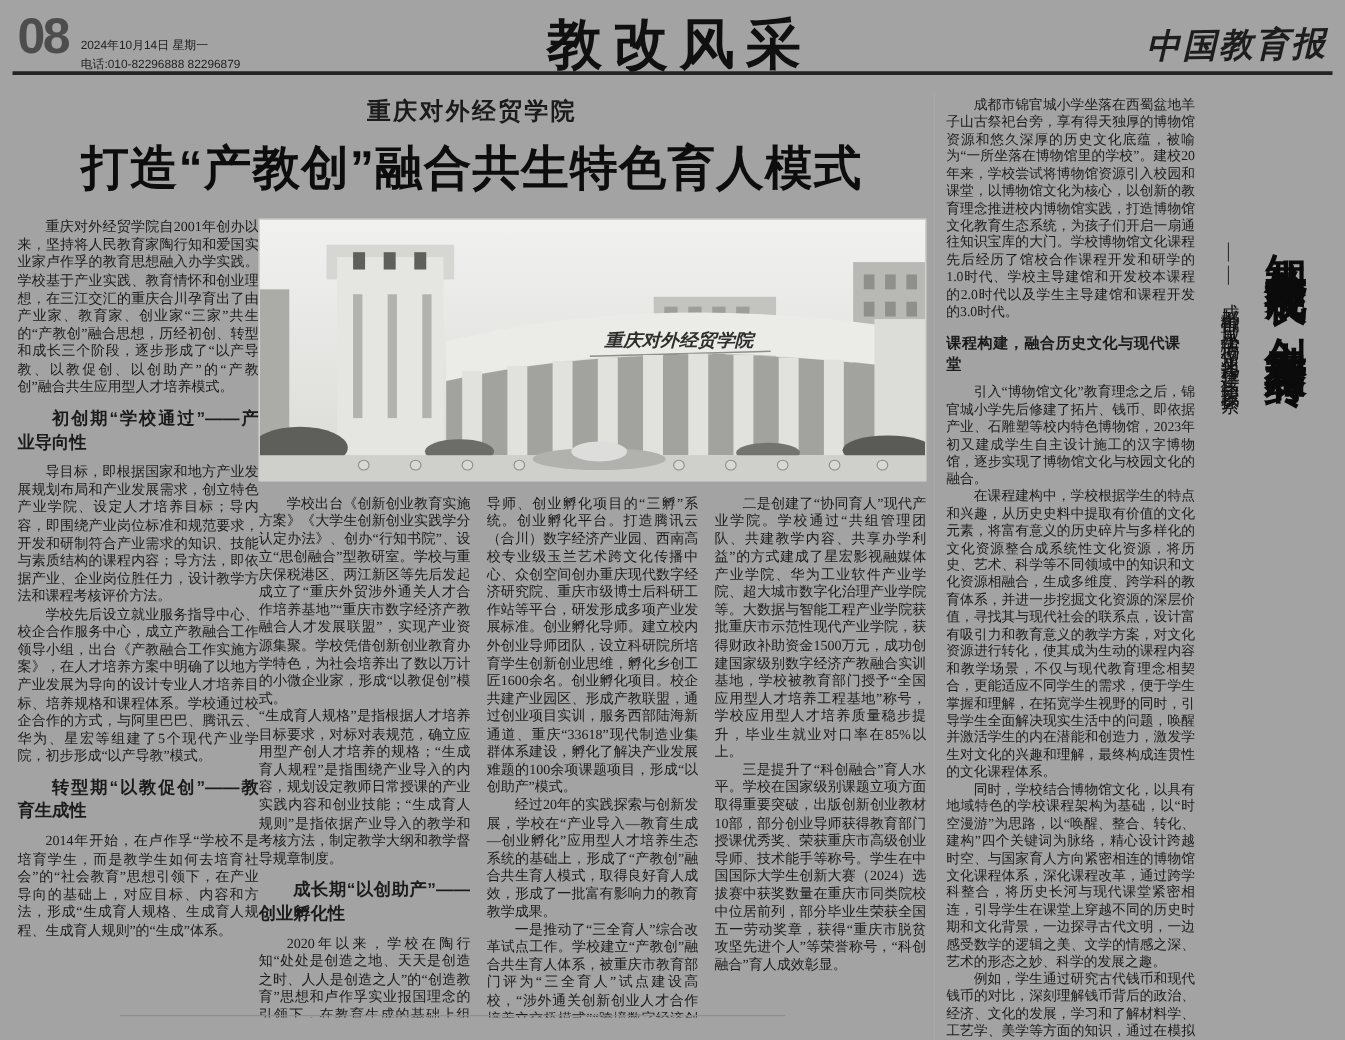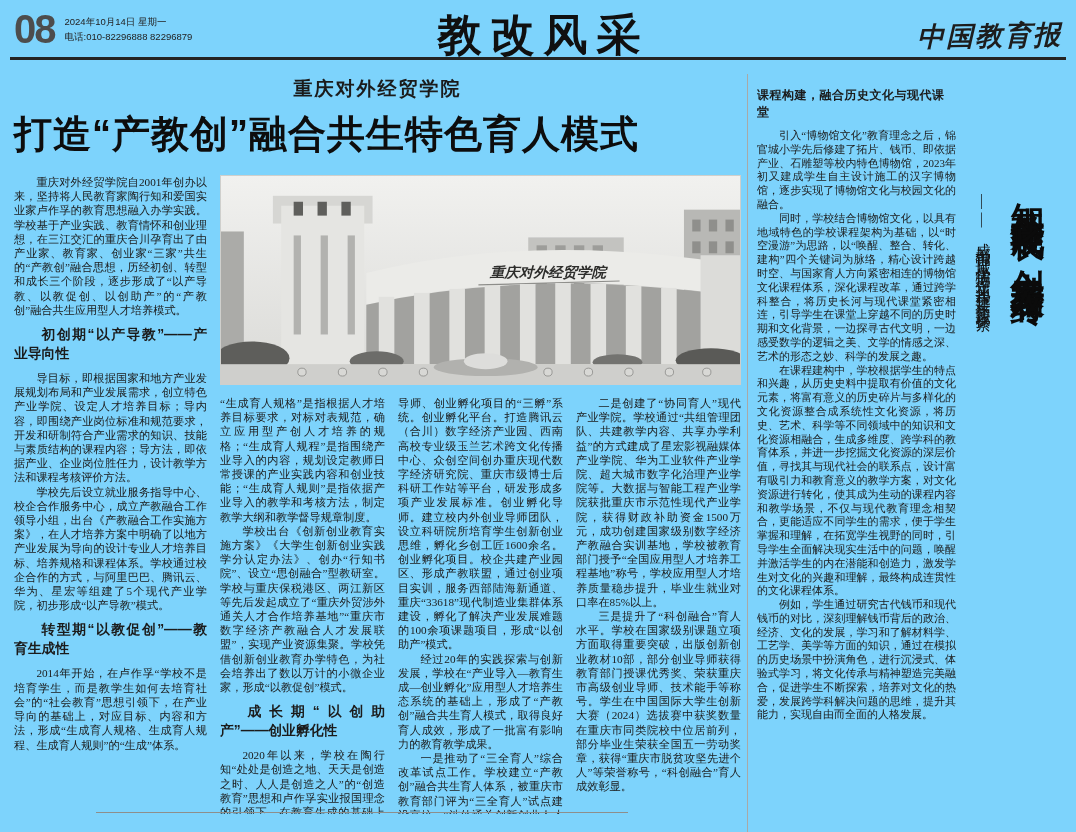--- a/index.html
+++ b/index.html
@@ -1,43 +1,43 @@
 <!DOCTYPE html>
 <html><head>
 <meta charset="utf-8">
 <style>
   * { margin:0; padding:0; box-sizing:border-box; }
   html,body { width:1076px; height:832px; overflow:hidden; }
   body { background:#efefec; font-family:"Liberation Serif","DejaVu Serif",serif; color:#1b1b1b; }
-  .page { position:relative; width:1076px; height:832px; background:#7dd3fc; overflow:hidden; }
+  .page { position:relative; width:1076px; height:832px; background:#a3a3a3; overflow:hidden; }
 
   
   .hdr { position:absolute; top:6px; left:14px; right:12px; height:50px; }
   .pageno { float:left; font-family:"Liberation Sans",sans-serif; font-size:40px; font-weight:bold;
             color:#4d4d4d; line-height:46px; letter-spacing:-2px; }
-  .dateblock { float:left; margin:9px 0 0 10px; font-family:"Liberation Sans",sans-serif;
+  .dateblock { float:left; margin:24px 0 0 10px; font-family:"Liberation Sans",sans-serif;
                font-size:9.5px; color:#222; line-height:1.55; }
   .section-title { position:absolute; left:0; right:0; top:0; text-align:center;
                    font-family:Liberation Mono, monospace; font-size:44px; font-weight:900;
                    letter-spacing:9px; text-indent:9px; color:#101010; }
   .masthead { position:absolute; right:2px; top:12px; font-size:27px; font-weight:bold;
               font-style:italic; font-family:"DejaVu Serif",serif; color:#1d1d1d;
               letter-spacing:2px; transform:rotate(-1deg); }
   .hdr-rule { position:absolute; top:57px; left:10px; right:10px; height:3px; background:#242424; }
 
   
   .content { position:absolute; top:62px; left:14px; right:4px; bottom:0; display:flex; }
 
   
   .main-art { width:727px; position:relative; padding-top:14px; }
   .kicker { text-align:center; font-family:"Liberation Sans",sans-serif; font-size:19px;
             font-weight:bold; letter-spacing:2px; }
-  .headline { text-align:left; font-family:"Liberation Sans",sans-serif; font-size:38px;
+  .headline { text-align:center; font-family:"Liberation Sans",sans-serif; font-size:38px;
               font-weight:900; letter-spacing:1px; margin:7px 0 15px; color:#0d0d0d; }
-  .body-grid { display:flex; gap:13px; }
+  .body-grid { display:flex; }
   .col1 { width:193px; height:645px; overflow:hidden; }
   .right-part { flex:1; }
   .photo { width:100%; height:210px; display:block; border:1px solid #cfcfcc; background:#e6e6e3; }
   .three-cols { display:flex; gap:13px; margin-top:11px; height:418px; }
   .tcol { flex:1; overflow:hidden; }
   p.b { font-size:11.2px; line-height:14.2px; text-align:justify; text-indent:2em; }
   p.bc { text-indent:0; }
   .subhead { font-family:"Liberation Sans",sans-serif; font-size:13.8px; font-weight:bold;
              line-height:19px; margin:8px 0; text-indent:2em; text-align:justify; }
   .bottom-rule { position:absolute; left:82px; top:750px; width:532px; height:1px; background:#8e8e8b; }
@@ -75,21 +75,21 @@
   <div class="content">
 
     <section class="main-art">
       <div class="kicker">重庆对外经贸学院</div>
       <h1 class="headline">打造“产教创”融合共生特色育人模式</h1>
 
       <div class="body-grid">
 
         <div class="col1">
           <p class="b">重庆对外经贸学院自2001年创办以来，坚持将人民教育家陶行知和爱国实业家卢作孚的教育思想融入办学实践。学校基于产业实践、教育情怀和创业理想，在三江交汇的重庆合川孕育出了由产业家、教育家、创业家“三家”共生的“产教创”融合思想，历经初创、转型和成长三个阶段，逐步形成了“以产导教、以教促创、以创助产”的“产教创”融合共生应用型人才培养模式。</p>
-          <p class="subhead">初创期“以产导教”——产业导向性</p>
+          <p class="subhead">初创期“学校通过”——产业导向性</p>
           <p class="b">导目标，即根据国家和地方产业发展规划布局和产业发展需求，创立特色产业学院、设定人才培养目标；导内容，即围绕产业岗位标准和规范要求，开发和研制符合产业需求的知识、技能与素质结构的课程内容；导方法，即依据产业、企业岗位胜任力，设计教学方法和课程考核评价方法。</p>
           <p class="b">学校先后设立就业服务指导中心、校企合作服务中心，成立产教融合工作领导小组，出台《产教融合工作实施方案》，在人才培养方案中明确了以地方产业发展为导向的设计专业人才培养目标、培养规格和课程体系。学校通过校企合作的方式，与阿里巴巴、腾讯云、华为、星宏等组建了5个现代产业学院，初步形成“以产导教”模式。</p>
           <p class="subhead">转型期“以教促创”——教育生成性</p>
           <p class="b">2014年开始，在卢作孚“学校不是培育学生，而是教学生如何去培育社会”的“社会教育”思想引领下，在产业导向的基础上，对应目标、内容和方法，形成“生成育人规格、生成育人规程、生成育人规则”的“生成”体系。</p>
         </div>
 
         <div class="right-part">
 
           <svg class="photo" viewBox="0 0 500 210" preserveAspectRatio="none" aria-hidden="true">
             <defs>
@@ -173,22 +173,22 @@
                 <circle cx="315" cy="198" r="4"></circle>
                 <circle cx="354" cy="198" r="4"></circle>
               <circle cx="393" cy="198" r="4"></circle>
                 <circle cx="432" cy="198" r="4"></circle>
                 <circle cx="468" cy="198" r="4"></circle>
             </g>
           </svg>
 
           <div class="three-cols">
             <div class="tcol">
+              <p class="b">学校出台《创新创业教育实施方案》《大学生创新创业实践学分认定办法》、创办“行知书院”、设立“思创融合”型教研室。学校与重庆保税港区、两江新区等先后发起成立了“重庆外贸涉外通关人才合作培养基地”“重庆市数字经济产教融合人才发展联盟”，实现产业资源集聚。学校凭借创新创业教育办学特色，为社会培养出了数以万计的小微企业家，形成“以教促创”模式。</p>
               <p class="b bc">“生成育人规格”是指根据人才培养目标要求，对标对表规范，确立应用型产创人才培养的规格；“生成育人规程”是指围绕产业导入的内容，规划设定教师日常授课的产业实践内容和创业技能；“生成育人规则”是指依据产业导入的教学和考核方法，制定教学大纲和教学督导规章制度。</p>
-              <p class="b">学校出台《创新创业教育实施方案》《大学生创新创业实践学分认定办法》、创办“行知书院”、设立“思创融合”型教研室。学校与重庆保税港区、两江新区等先后发起成立了“重庆外贸涉外通关人才合作培养基地”“重庆市数字经济产教融合人才发展联盟”，实现产业资源集聚。学校凭借创新创业教育办学特色，为社会培养出了数以万计的小微企业家，形成“以教促创”模式。</p>
               <p class="subhead">成长期“以创助产”——创业孵化性</p>
               <p class="b">2020年以来，学校在陶行知“处处是创造之地、天天是创造之时、人人是创造之人”的“创造教育”思想和卢作孚实业报国理念的引领下，在教育生成的基础上组建“作孚创客学院”，构建创业孵化平台、创业孵化</p>
             </div>
             <div class="tcol">
               <p class="b bc">导师、创业孵化项目的“三孵”系统。创业孵化平台。打造腾讯云（合川）数字经济产业园、西南高校专业级玉兰艺术跨文化传播中心、众创空间创办重庆现代数字经济研究院、重庆市级博士后科研工作站等平台，研发形成多项产业发展标准。创业孵化导师。建立校内外创业导师团队，设立科研院所培育学生创新创业思维，孵化乡创工匠1600余名。创业孵化项目。校企共建产业园区、形成产教联盟，通过创业项目实训，服务西部陆海新通道、重庆“33618”现代制造业集群体系建设，孵化了解决产业发展难题的100余项课题项目，形成“以创助产”模式。</p>
               <p class="b">经过20年的实践探索与创新发展，学校在“产业导入—教育生成—创业孵化”应用型人才培养生态系统的基础上，形成了“产教创”融合共生育人模式，取得良好育人成效，形成了一批富有影响力的教育教学成果。</p>
               <p class="b">一是推动了“三全育人”综合改革试点工作。学校建立“产教创”融合共生育人体系，被重庆市教育部门评为“三全育人”试点建设高校，“涉外通关创新创业人才合作培养立交桥模式”“跨境数字经济创新创业人才培养实践”分别获得重庆市政府部门、中国服务贸易协会教学成果</p>
             </div>
             <div class="tcol">
               <p class="b">二是创建了“协同育人”现代产业学院。学校通过“共组管理团队、共建教学内容、共享办学利益”的方式建成了星宏影视融媒体产业学院、华为工业软件产业学院、超大城市数字化治理产业学院等。大数据与智能工程产业学院获批重庆市示范性现代产业学院，获得财政补助资金1500万元，成功创建国家级别数字经济产教融合实训基地，学校被教育部门授予“全国应用型人才培养工程基地”称号，学校应用型人才培养质量稳步提升，毕业生就业对口率在85%以上。</p>
@@ -200,24 +200,25 @@
         </div>
       </div>
 
       <div class="bottom-rule"></div>
     </section>
 
     <div class="v-div"></div>
 
     <aside class="right-art">
       <div class="r-text">
+        <p class="b">成都市锦官城小学坐落在西蜀盆地羊子山古祭祀台旁，享有得天独厚的博物馆资源和悠久深厚的历史文化底蕴，被喻为“一所坐落在博物馆里的学校”。建校20年来，学校尝试将博物馆资源引入校园和课堂，以博物馆文化为核心，以创新的教育理念推进校内博物馆实践，打造博物馆文化教育生态系统，为孩子们开启一扇通往知识宝库的大门。学校博物馆文化课程先后经历了馆校合作课程开发和研学的1.0时代、学校主导建馆和开发校本课程的2.0时代以及学生主导建馆和课程开发的3.0时代。</p>
         <p class="r-subhead">课程构建，融合历史文化与现代课堂</p>
         <p class="b">引入“博物馆文化”教育理念之后，锦官城小学先后修建了拓片、钱币、即依据产业、石雕塑等校内特色博物馆，2023年初又建成学生自主设计施工的汉字博物馆，逐步实现了博物馆文化与校园文化的融合。</p>
+        <p class="b">在课程建构中，学校根据学生的特点和兴趣，从历史史料中提取有价值的文化元素，将富有意义的历史碎片与多样化的文化资源整合成系统性文化资源，将历史、艺术、科学等不同领域中的知识和文化资源相融合，生成多维度、跨学科的教育体系，并进一步挖掘文化资源的深层价值，寻找其与现代社会的联系点，设计富有吸引力和教育意义的教学方案，对文化资源进行转化，使其成为生动的课程内容和教学场景，不仅与现代教育理念相契合，更能适应不同学生的需求，便于学生掌握和理解，在拓宽学生视野的同时，引导学生全面解决现实生活中的问题，唤醒并激活学生的内在潜能和创造力，激发学生对文化的兴趣和理解，最终构成连贯性的文化课程体系。</p>
         <p class="b">同时，学校结合博物馆文化，以具有地域特色的学校课程架构为基础，以“时空漫游”为思路，以“唤醒、整合、转化、建构”四个关键词为脉络，精心设计跨越时空、与国家育人方向紧密相连的博物馆文化课程体系，深化课程改革，通过跨学科整合，将历史长河与现代课堂紧密相连，引导学生在课堂上穿越不同的历史时期和文化背景，一边探寻古代文明，一边感受数学的逻辑之美、文学的情感之深、艺术的形态之妙、科学的发展之趣。</p>
-        <p class="b">在课程建构中，学校根据学生的特点和兴趣，从历史史料中提取有价值的文化元素，将富有意义的历史碎片与多样化的文化资源整合成系统性文化资源，将历史、艺术、科学等不同领域中的知识和文化资源相融合，生成多维度、跨学科的教育体系，并进一步挖掘文化资源的深层价值，寻找其与现代社会的联系点，设计富有吸引力和教育意义的教学方案，对文化资源进行转化，使其成为生动的课程内容和教学场景，不仅与现代教育理念相契合，更能适应不同学生的需求，便于学生掌握和理解，在拓宽学生视野的同时，引导学生全面解决现实生活中的问题，唤醒并激活学生的内在潜能和创造力，激发学生对文化的兴趣和理解，最终构成连贯性的文化课程体系。</p>
         <p class="b">例如，学生通过研究古代钱币和现代钱币的对比，深刻理解钱币背后的政治、经济、文化的发展，学习和了解材料学、工艺学、美学等方面的知识，通过在模拟的历史场景中扮演角色，进行沉浸式、体验式学习，将文化传承与精神塑造完美融合，促进学生不断探索，培养对文化的热爱，发展跨学科解决问题的思维，提升其能力，实现自由而全面的人格发展。</p>
 
       </div>
       <div class="v-sub">——成都市锦官城小学博物馆文化课程建设与实践探索</div>
       <div class="v-head">知来处方能成长　创未来有始有终</div>
     </aside>
 
   </div>
 </div>
 

